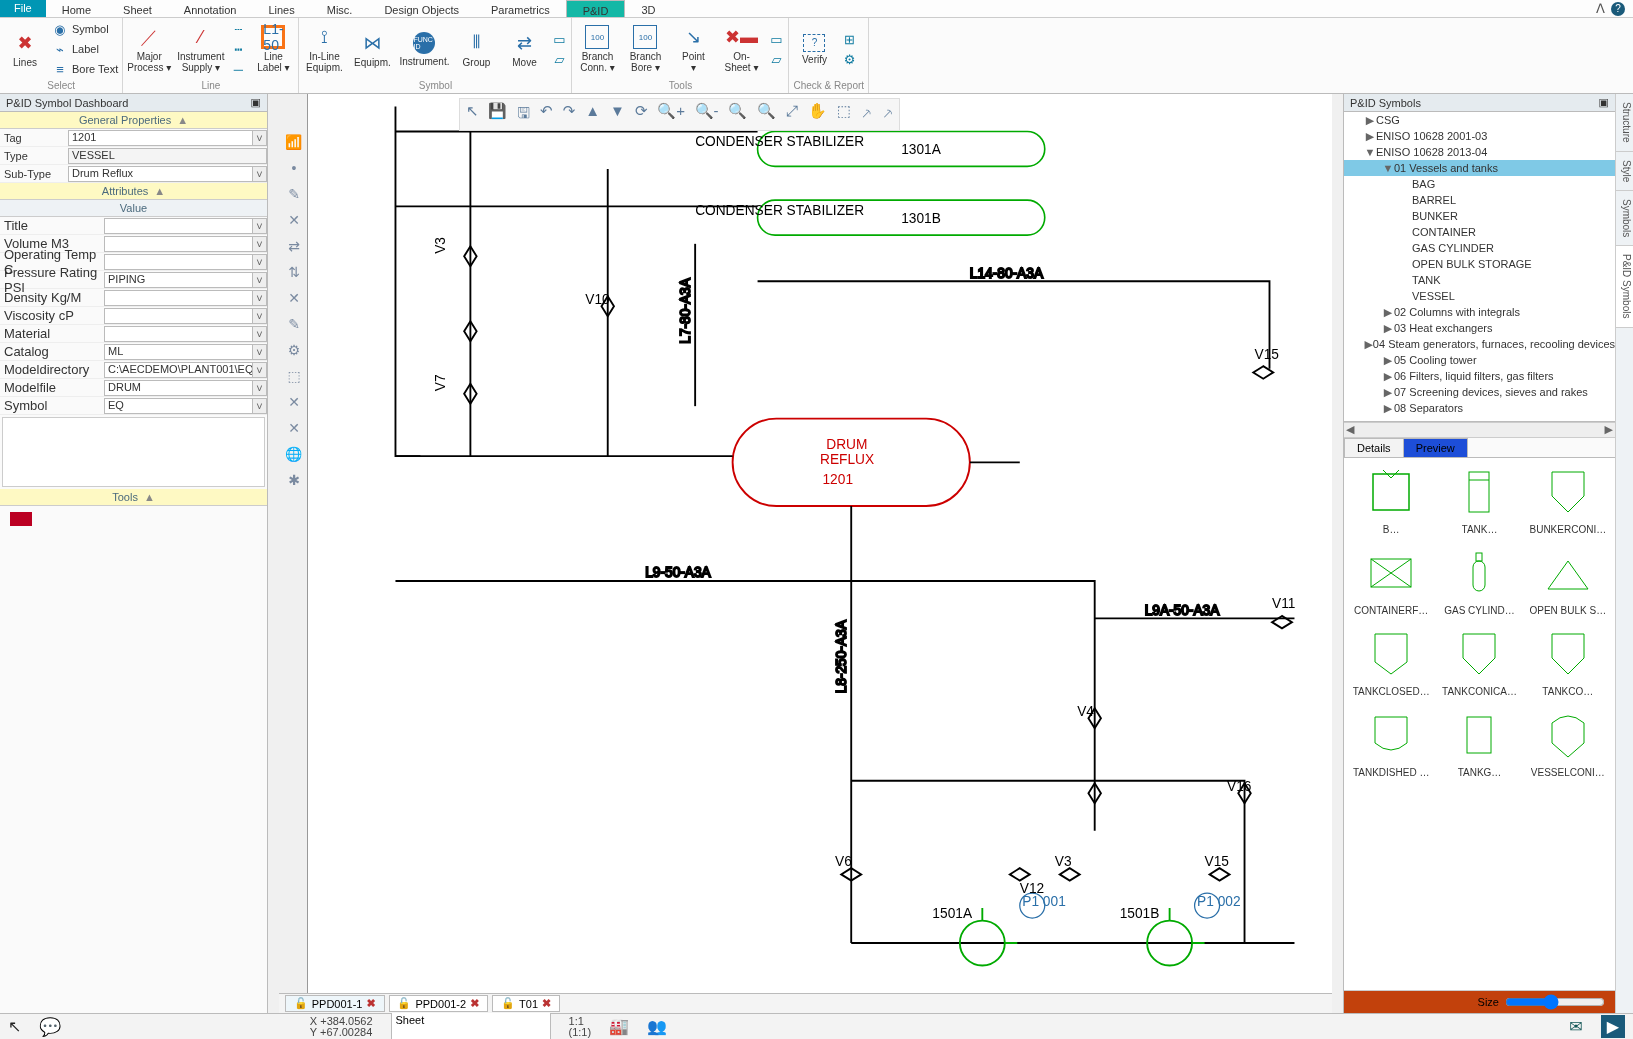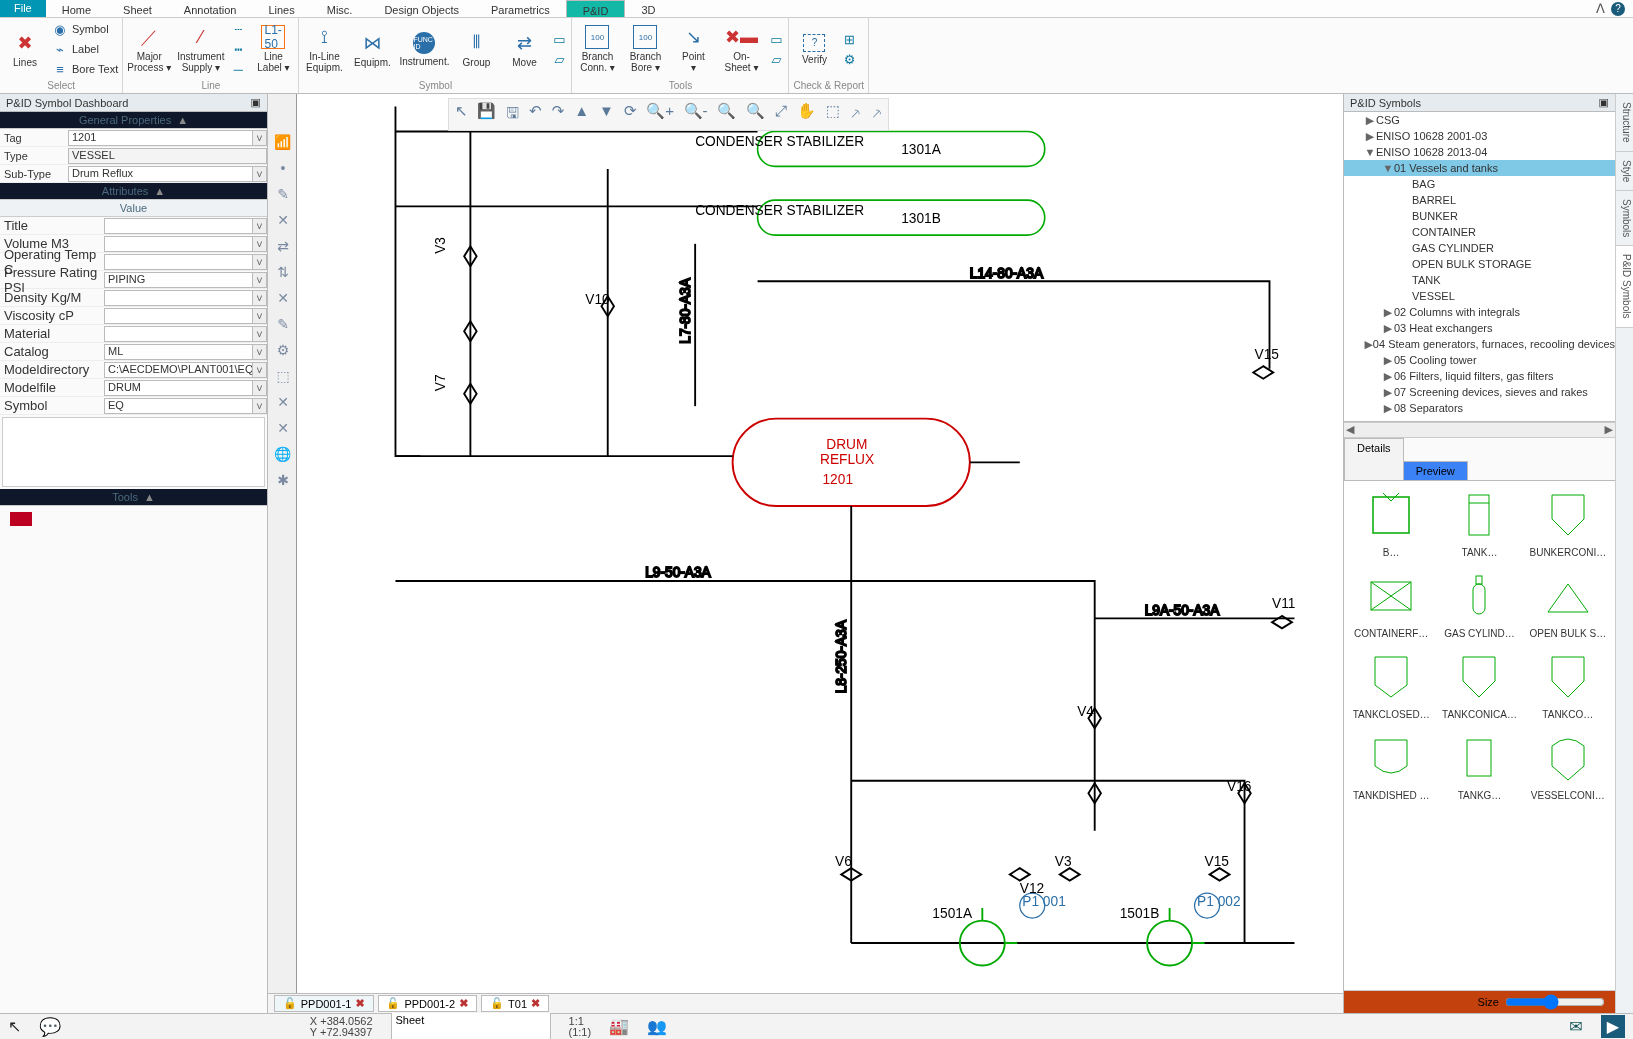--- a/index.html
+++ b/index.html
@@ -20,26 +20,26 @@
 .ribbon-group .g-body { flex:1; display:flex; align-items:center; gap:6px; }
 .ribbon-group .g-label { font-size:10px; color:#888; text-align:center; padding-top:2px; }
 .rb-btn { display:flex; flex-direction:column; align-items:center; justify-content:center; min-width:42px; height:56px; color:#333; cursor:pointer; }
 .rb-btn .ic { width:24px; height:24px; display:flex; align-items:center; justify-content:center; color:#0e7aa0; font-size:18px; }
 .rb-btn .lbl { font-size:10px; text-align:center; line-height:11px; margin-top:2px; }
 .rb-small { display:flex; align-items:center; gap:4px; height:18px; color:#333; cursor:pointer; }
 .rb-small .ic { width:16px; height:16px; display:flex;align-items:center;justify-content:center; color:#0e7aa0; font-size:13px; }
 .col { display:flex; flex-direction:column; gap:2px; }
 
 
-.main { display:flex; height:calc(100% - 18px - 76px - 26px); }
+.main { display:flex; height:calc(100% - 18px - 76px - 26px);gap:11px; }
 
 
 .left { width:268px; display:flex; flex-direction:column; background:#fafafa; border-right:1px solid #bbb; }
 .panel-hd { background:#e5ebef; border-bottom:1px solid #bbb; padding:2px 6px; color:#333; display:flex; justify-content:space-between; align-items:center; }
-.collapse-hd { background:#0f172a; color:#4b6a7d; text-align:center; padding:2px; border-bottom:1px solid #ccc; display:flex; justify-content:center; align-items:center; gap:6px; }
+.collapse-hd { background:#fef9c3; color:#4b6a7d; text-align:center; padding:2px; border-bottom:1px solid #ccc; display:flex; justify-content:center; align-items:center; gap:6px; }
 .collapse-hd .arrow{ color:#888; }
 .form-row { display:flex; align-items:center; height:18px; border-bottom:1px solid #eee; }
 .form-row .k { width:68px; padding-left:4px; color:#333; }
 .form-row .v { flex:1; height:16px; border:1px solid #bbb; background:#fff; padding:0 3px; color:#333; overflow:hidden; white-space:nowrap; }
 .form-row .dd { width:14px; text-align:center; color:#666; border:1px solid #bbb; border-left:none; background:#eee; height:16px; line-height:14px;}
 .attr-hd { background:#eef2f5; text-align:center; padding:2px; color:#4b6a7d; border-bottom:1px solid #ccc; }
 .attr-table .form-row .k { width:104px; font-size:13px;}
 .tools-area { flex:1; background:#fafafa; }
 .tools-icon { width:22px; height:14px; margin:6px 10px; background:#b02; }
 
@@ -64,21 +64,21 @@
 .right-tabs div { writing-mode:vertical-rl; padding:8px 1px; color:#555; border-bottom:1px solid #ccc; text-align:center; cursor:pointer; font-size:10px;}
 .right-tabs div.active { background:#fff; }
 .tree { flex:0 0 310px; overflow:auto; background:#fff; border-bottom:1px solid #bbb; }
 .tree-row { display:flex; align-items:center; height:16px; white-space:nowrap; color:#333; }
 .tree-row .ar { width:12px; text-align:center; color:#666; }
 .tree-row.sel { background:#7fc9e6; }
 .tree-row .pad { display:inline-block; }
 .hscroll { height:16px; background:#eee; border-top:1px solid #ccc; border-bottom:1px solid #ccc; display:flex; justify-content:space-between; padding:0 2px; color:#666;}
 .detail-tabs { display:flex; border-bottom:1px solid #bbb; }
 .detail-tabs div { padding:3px 12px; border:1px solid #bbb; border-bottom:none; background:#f3f3f3; margin-right:-1px; cursor:pointer;}
-.detail-tabs div.active { background:#3b82f6;margin-top:23px; }
+.detail-tabs div.active { background:#1d4ed8; }
 .preview { flex:1; overflow:auto; background:#fff; padding:6px; display:grid; grid-template-columns:repeat(3,1fr); gap:10px 6px; align-content:start;}
 .pv-item { display:flex; flex-direction:column; align-items:center; gap:4px; }
 .pv-item svg { width:56px; height:56px; }
 .pv-item .cap { font-size:10px; color:#333; text-align:center; max-width:78px; overflow:hidden; text-overflow:ellipsis; white-space:nowrap;}
 .size-row{ display:flex; align-items:center; justify-content:flex-end; gap:6px; padding:3px 10px; background:#c2410c; border-top:1px solid #ccc;}
 .size-row input[type=range]{ width:100px; }
 
 
 .status { height:26px; background:#f3f3f3; border-top:1px solid #bbb; display:flex; align-items:center; padding:0 8px; gap:18px;}
 .status .cursor-ic { font-size:16px; color:#222; }
@@ -155,21 +155,21 @@
             <span class="ic">┄</span>
           </div>
         <div class="rb-small">
             <span class="ic">┅</span>
           </div>
         <div class="rb-small">
             <span class="ic">─</span>
           </div>
       </div>
       <div class="rb-btn">
-          <span class="ic blue" style="border:1px solid #f97316;font-size:12px;padding:1px 2px;">L1-50</span>
+          <span class="ic blue" style="border:3px solid #f97316;font-size:14px;padding:1px 2px;">L1-50</span>
           <span class="lbl" style="white-space:pre">Line
 Label ▾</span>
         </div>
     </div>
     <div class="g-label">Line</div>
   </div>
 
   <div class="ribbon-group">
     <div class="g-body">
       <div class="rb-btn">
@@ -702,21 +702,21 @@
       <div class="active">P&amp;ID Symbols</div>
     </div>
   </div>
 </div>
 
 <div class="status">
   <span class="cursor-ic">↖</span>
   <span class="chat-ic">💬</span>
   <div class="coords">
     <div>X +384.0562</div>
-      <div>Y +72.94397</div>
+      <div>Y +67.00284</div>
   </div>
   <div class="sheet-lbl">Sheet</div>
   <div class="ratio">
     <div>1:1</div>
       <div>(1:1)</div>
   </div>
   <span class="ic">🏭</span>
   <span class="ic" style="color:#c33">👥</span>
   <div class="spacer"></div>
   <span class="ic">✉</span>

